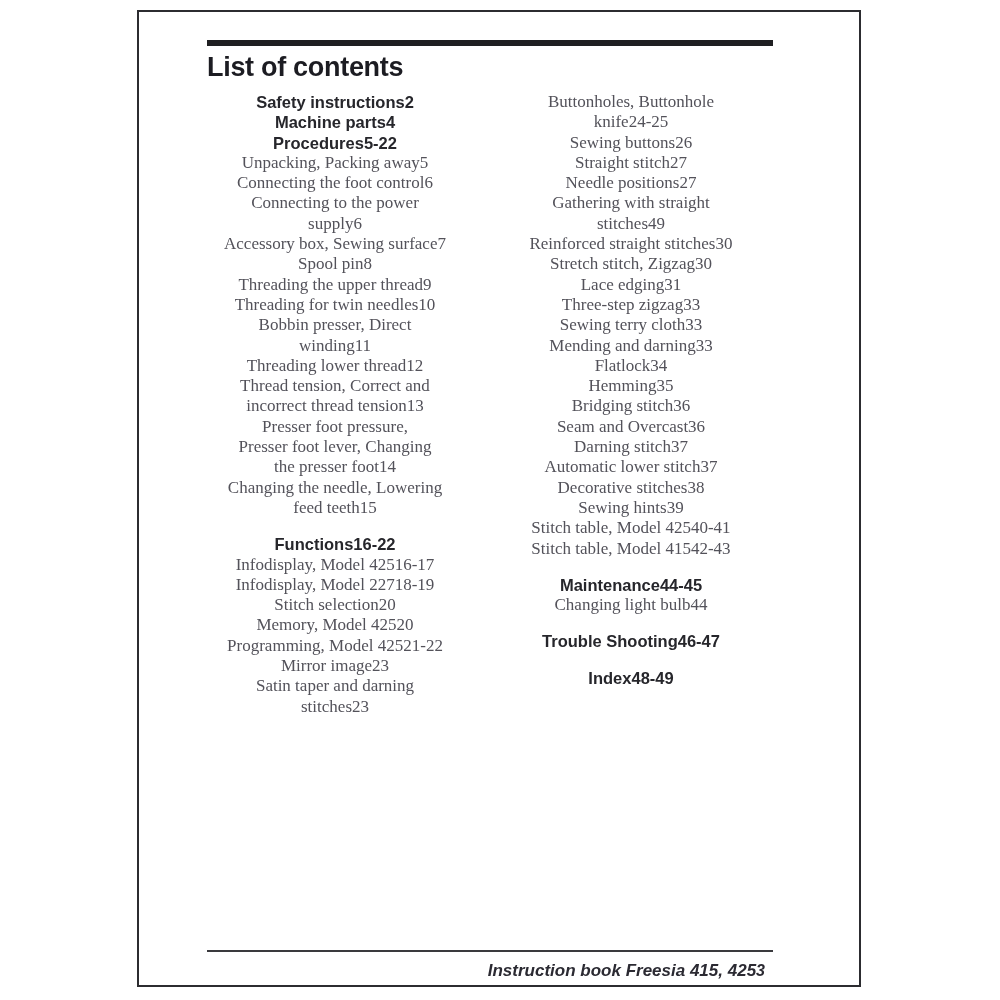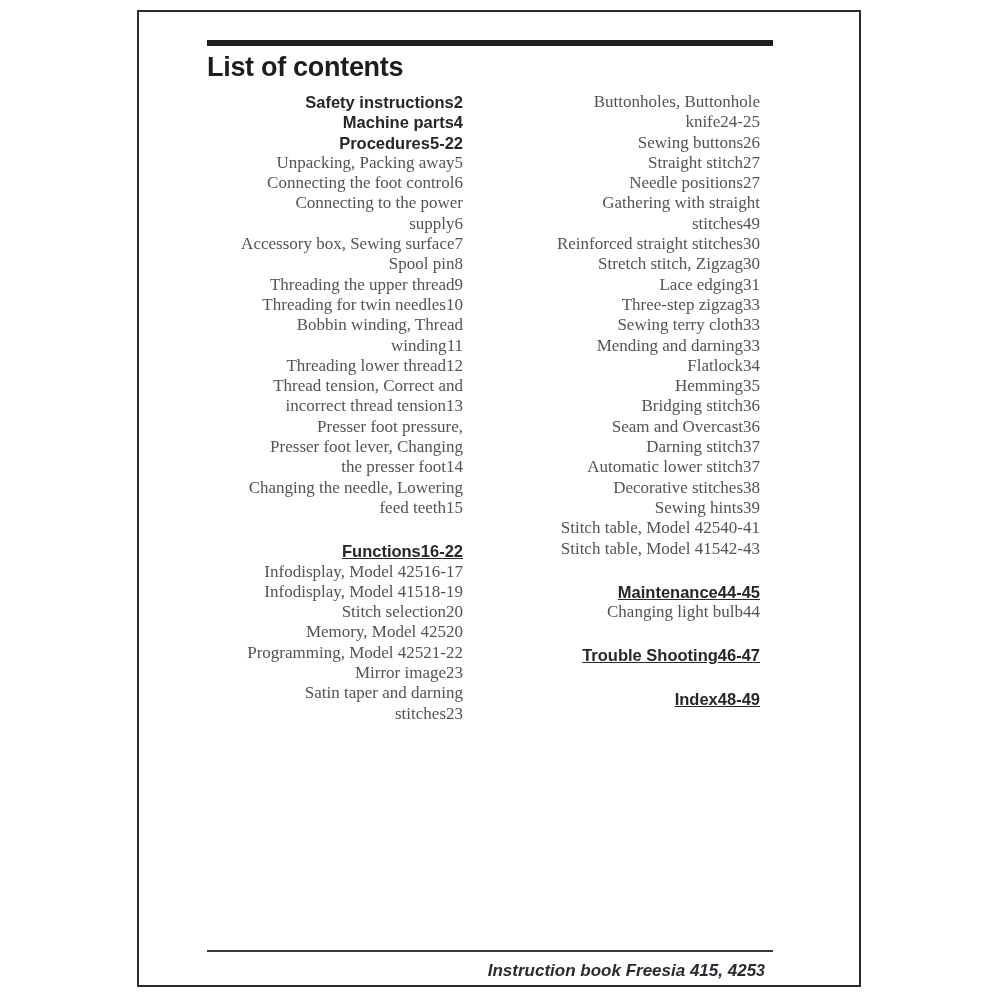--- a/index.html
+++ b/index.html
@@ -43,36 +43,36 @@
     left: 68px;
     top: 80px;
     width: 553px;
     display: flex;
     justify-content: space-between;
   }
   .col { width: 256px; }
   .col.right { width: 258px; }
   .toc-row {
     display: flex;
-    justify-content: flex-end;
+    justify-content: center;
     align-items: baseline;
     height: 20.3px;
     line-height: 20.3px;
     font-family: "Liberation Serif", serif;
     font-size: 17px;
     color: #53525a;
     white-space: nowrap;
   }
   .toc-row.bold {
     font-family: "Liberation Sans", sans-serif;
     font-weight: 700;
     font-size: 16.5px;
     color: #26262b;
   }
-  .toc-row.gap1 { margin-top: 23px; text-decoration: underline; }
+  .toc-row.gap1 { margin-top: 16px; }
   .toc-row .entry-page { text-align: right; }
   .footer-line {
     position: absolute;
     left: 68px;
     top: 938px;
     width: 566px;
     height: 2px;
     background: #3a3a3e;
   }
   .footer-row {
@@ -142,21 +142,21 @@
         </div>
         <div class="toc-row">
           <span class="entry-text">Threading the upper thread</span>
           <span class="entry-page">9</span>
         </div>
         <div class="toc-row">
           <span class="entry-text">Threading for twin needles</span>
           <span class="entry-page">10</span>
         </div>
         <div class="toc-row">
-          <span class="entry-text">Bobbin winding, Thread</span>
+          <span class="entry-text">Bobbin presser, Direct</span>
           <span class="entry-page"></span>
         </div>
         <div class="toc-row">
           <span class="entry-text">winding</span>
           <span class="entry-page">11</span>
         </div>
         <div class="toc-row">
           <span class="entry-text">Threading lower thread</span>
           <span class="entry-page">12</span>
         </div>
@@ -190,21 +190,21 @@
         </div>
         <div class="toc-row bold gap1">
           <span class="entry-text">Functions</span>
           <span class="entry-page">16-22</span>
         </div>
         <div class="toc-row">
           <span class="entry-text">Infodisplay, Model 425</span>
           <span class="entry-page">16-17</span>
         </div>
         <div class="toc-row">
-          <span class="entry-text">Infodisplay, Model 415</span>
+          <span class="entry-text">Infodisplay, Model 227</span>
           <span class="entry-page">18-19</span>
         </div>
         <div class="toc-row">
           <span class="entry-text">Stitch selection</span>
           <span class="entry-page">20</span>
         </div>
         <div class="toc-row">
           <span class="entry-text">Memory, Model 425</span>
           <span class="entry-page">20</span>
         </div>

